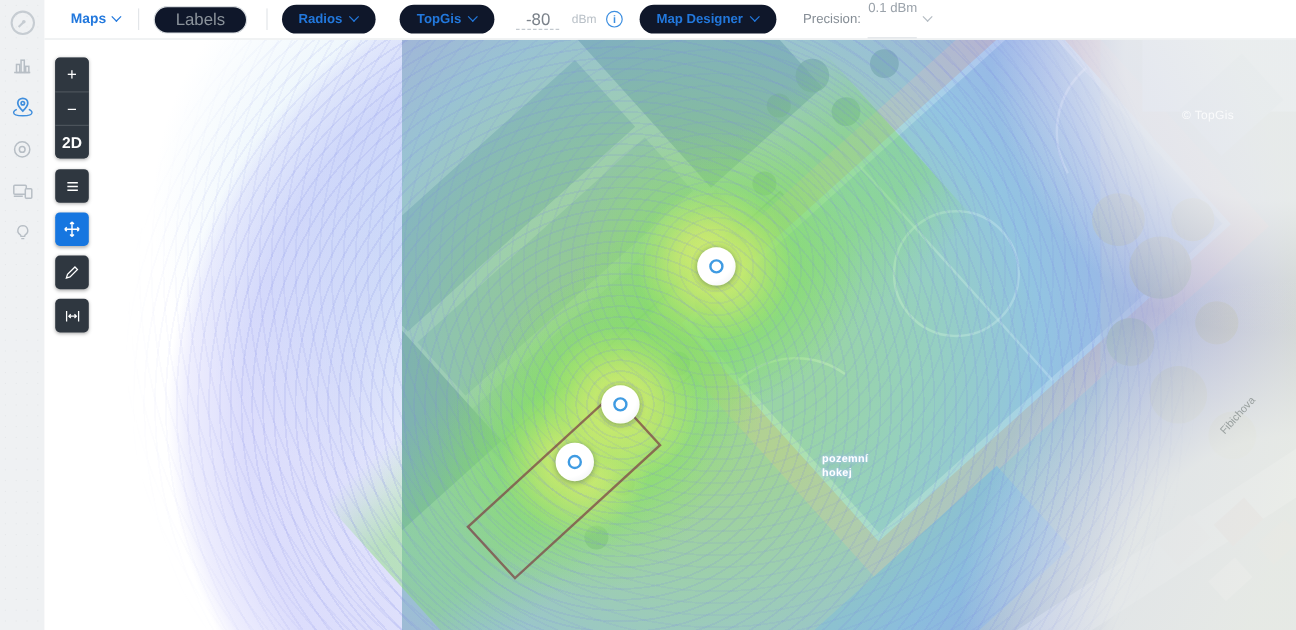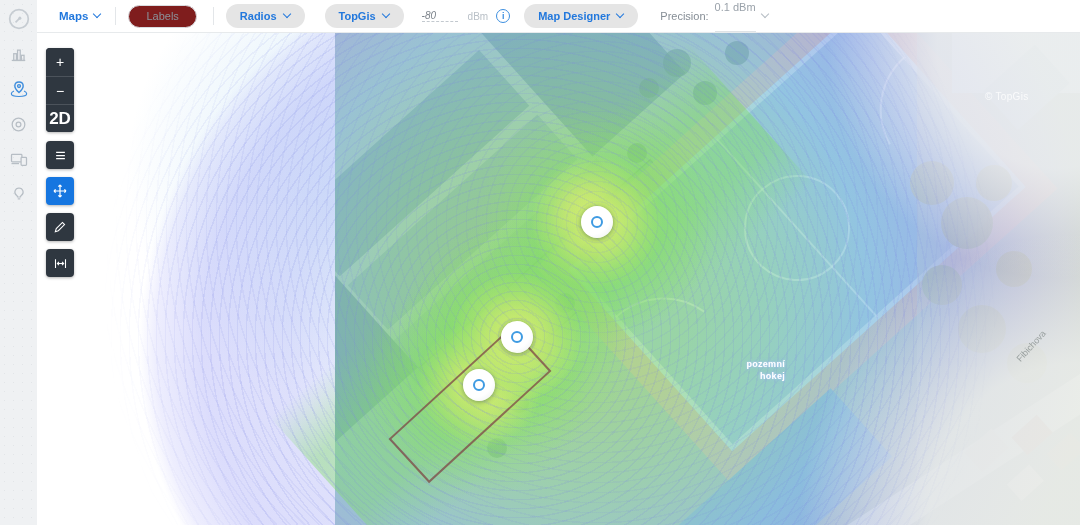--- a/index.html
+++ b/index.html
@@ -18,29 +18,29 @@
     border-bottom:1px solid #e7eaec; display:flex; align-items:center; padding-left:22px; z-index:25; }
   .tb-maps { display:flex; align-items:center; gap:6px; background:none; border:none; color:#2278dd;
     font-size:11.5px; font-weight:700; cursor:pointer; margin-right:14px; }
   .tb-div { width:1px; height:18px; background:#e3e6e9; margin-right:12px; }
   .chev { width:7px; height:7px; display:inline-block; position:relative; top:-2px; }
   .chev::before { content:""; position:absolute; left:0; top:0; width:5px; height:5px;
     border-right:1.6px solid currentColor; border-bottom:1.6px solid currentColor; transform:rotate(45deg); }
   .map-select { display:flex; align-items:center; width:206px; margin-right:16px; cursor:pointer; color:#4b535b; }
   .map-select .chev { color:#b6bdc4; }
   .ms-text { font-size:11.5px; margin-left:8px; flex:1; }
-  .btn-labels { height:23px; padding:0 17px; background:#7f1d1d; border:1px solid #d9dde1; border-radius:14px;
-    color:#8a929a; font-size:11px; cursor:pointer; margin-right:16px; }
-  .pill { height:24px; padding:0 14px; display:flex; align-items:center; gap:7px; background:#e5e5e5;
+  .btn-labels { height:23px; padding:0 17px; background:#0f172a; border:1px solid #d9dde1; border-radius:14px;
+    color:#8a929a; font-size:14px; cursor:pointer; margin-right:16px; }
+  .pill { height:24px; padding:0 14px; display:flex; align-items:center; gap:7px; background:#0f172a;
     border:none; border-radius:14px; color:#2278dd; font-size:11px; font-weight:700; cursor:pointer; }
   .pill.radios { margin-right:20px; }
   .pill.layers { margin-right:18px; }
   .threshold { display:flex; align-items:center; margin-right:14px; }
-  .th-input { width:36px; border:none; border-bottom:1px dashed #c3c9cf; color:#7b828a; font-size:10px;
-    text-align:left; background:transparent; outline:none; font-family:inherit;font-style:italic; }
+  .th-input { width:36px; border:none; border-bottom:1px dashed #c3c9cf; color:#7b828a; font-size:14px;
+    text-align:center; background:transparent; outline:none; font-family:inherit; }
   .th-unit { color:#b9c0c7; font-size:10px; margin:0 8px 0 10px; }
   .info-ic { width:14px; height:14px; border:1.4px solid #3d8fe0; border-radius:50%; color:#3d8fe0;
     font-size:9px; font-weight:700; display:flex; align-items:center; justify-content:center; cursor:pointer; }
   .pill.designer { margin-right:22px;align-items:center; }
   .precision { display:flex; align-items:center; gap:6px; color:#858d95; font-size:11px; cursor:pointer; }
   .prec-val { color:#9aa2aa; border-bottom:1px solid #dfe3e6; padding-bottom:18px; }
   .precision .chev { color:#b6bdc4; }
 
   
   .map { position:absolute; left:37px; top:33px; width:1043px; height:492px; overflow:hidden; background:#fff; }
@@ -71,41 +71,41 @@
   }
   .rings { z-index:5;
     background:
       repeating-radial-gradient(circle at 480px 304px, rgba(122,132,228,0.14) 0 1.5px, rgba(122,132,228,0) 1.5px 9px),
       repeating-radial-gradient(circle at 560px 189px, rgba(122,132,228,0.10) 0 1.5px, rgba(122,132,228,0) 1.5px 10px);
     -webkit-mask-image:radial-gradient(circle 560px at 515px 260px, #000 0 62%, transparent 80%);
     mask-image:radial-gradient(circle 560px at 515px 260px, #000 0 62%, transparent 80%); }
   .bld-outline { position:absolute; left:350px; top:342px; width:166px; height:60px; z-index:6;
     border:2px solid rgba(125,70,70,0.75); transform:rotate(-42.5deg); }
 
-  .venue-label { position:absolute; left:648px; top:325px; width:100px; z-index:7; text-align:right;
+  .venue-label { position:absolute; left:648px; top:343px; width:100px; z-index:7; text-align:left;
     font-size:9px; font-weight:700; color:#fff; line-height:1.35; white-space:pre-line; letter-spacing:0.3px;
     text-shadow:0 0 2px rgba(185,205,255,0.95), 0 0 5px rgba(160,190,250,0.85); }
   .street-label { position:absolute; left:975px; top:308px; z-index:7; font-size:9px; color:#99a09f;
     transform:rotate(-48deg); }
   .attrib-label { position:absolute; left:948px; top:58px; z-index:7; font-size:10px;
     color:rgba(255,255,255,0.8); letter-spacing:0.3px; }
 
   .ap-marker { position:absolute; width:32px; height:32px; border-radius:50%; z-index:8;
     background:radial-gradient(circle at 11px 10px, #ffffff 0 60%, #e9ecee 100%);
     box-shadow:0 1px 5px rgba(40,60,80,0.45); display:flex; align-items:center; justify-content:center; cursor:pointer; }
   .ap-ring { width:12px; height:12px; border-radius:50%; border:2.6px solid #3f9be2; background:#fff; }
 
   
   .map-tools { position:absolute; left:9px; top:15px; z-index:20; display:flex; flex-direction:column; }
   .zoom-group { width:28px; background:#2f3740; border-radius:4px; overflow:hidden; box-shadow:0 1px 3px rgba(0,0,0,0.3); }
   .tool-btn { width:28px; height:28px; display:flex; align-items:center; justify-content:center;
     background:#2f3740; border:none; color:#fff; font-size:14px; cursor:pointer; }
   .zoom-group .tool-btn { border-radius:0; }
   .zoom-group .tool-btn + .tool-btn { border-top:1px solid rgba(255,255,255,0.14); }
-  .tool-2d { font-size:17px; font-weight:700; }
+  .tool-2d { font-size:13px; font-weight:700; }
   .tool-single { border-radius:4px; margin-top:8px; box-shadow:0 1px 3px rgba(0,0,0,0.3); }
   .tool-single.first { margin-top:9px; }
   .tool-single.active { background:#1676e0; }
 </style>
 </head>
 <body>
 
 <div class="app">
 
   <aside class="sidebar">

